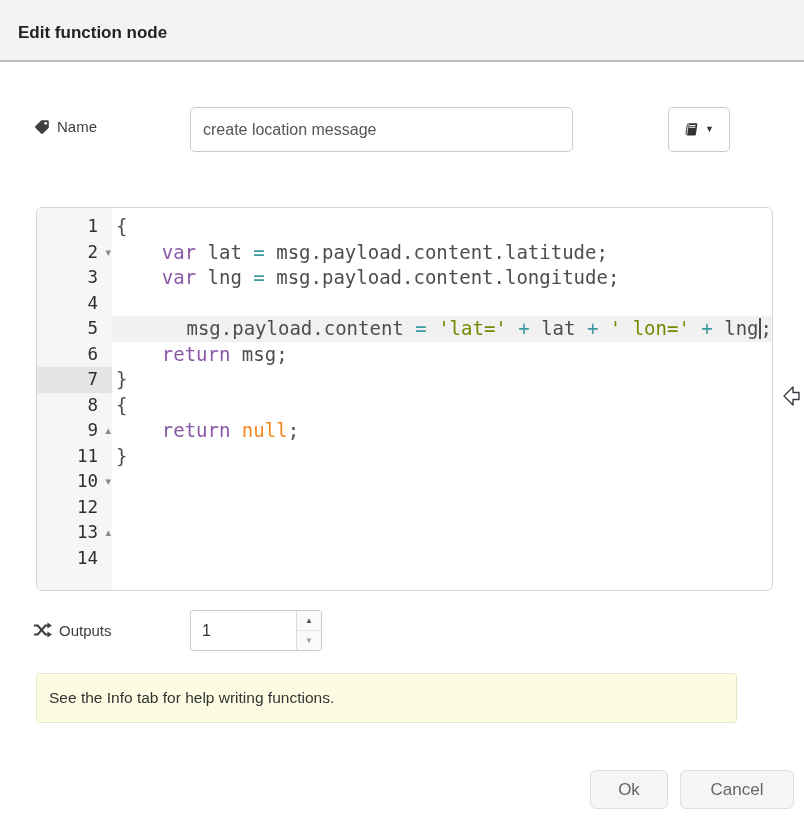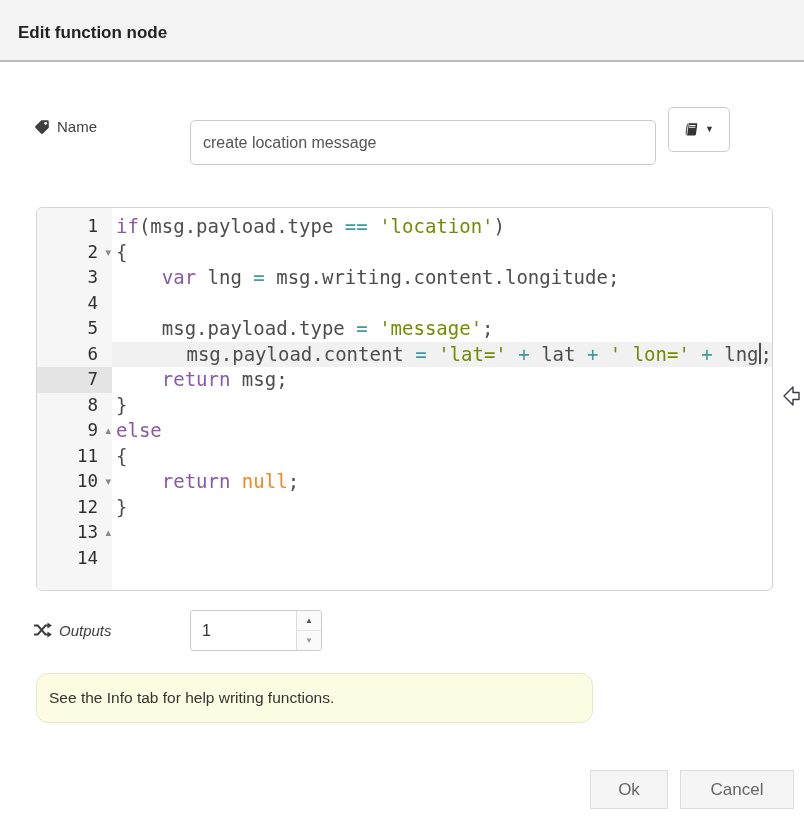--- a/index.html
+++ b/index.html
@@ -23,24 +23,24 @@
   
   .row-label{
     position:absolute;display:flex;align-items:flex-end;gap:7px;
     font-size:15px;color:var(--label);
   }
   .row-label svg{flex:0 0 auto;}
 
   
   .name-label{left:34px;top:118px;}
   .name-input{
-    position:absolute;left:190px;top:107px;width:466px;height:45px;
+    position:absolute;left:190px;top:107px;width:383px;height:45px;
     box-sizing:border-box;border:1px solid var(--input-border);border-radius:5px;
     padding:0 0 0 12px;font-size:16px;color:#555;outline:none;
-    font-family:"Liberation Sans",sans-serif;background:#fff;margin-top:13px;
+    font-family:"Liberation Sans",sans-serif;background:#fff;
   }
   .library-button{
     position:absolute;left:668px;top:107px;width:62px;height:45px;
     box-sizing:border-box;background:#fff;border:1px solid var(--input-border);
     border-radius:5px;display:flex;align-items:center;justify-content:center;gap:6px;
     cursor:pointer;padding:0;
   }
   .library-button .book{transform:skewX(-8deg);}
   .caret-down{font-size:9px;color:#333;line-height:1;}
 
@@ -76,21 +76,21 @@
   .tk-k{color:var(--keyword);}
   .tk-o{color:var(--operator);}
   .tk-s{color:var(--string);}
   .tk-c{color:var(--constant);text-align:center;}
   .tk-caret{
     display:inline-block;width:0;height:21px;border-left:2px solid #4a4a4a;
     vertical-align:middle;margin-top:-3px;
   }
 
   
-  .outputs-label{left:33px;top:621px;font-style:italic;}
+  .outputs-label{left:33px;top:621px;}
   .spinner{
     position:absolute;left:190px;top:610px;width:132px;height:41px;
     box-sizing:border-box;border:1px solid var(--input-border);border-radius:3px;
     background:#fff;display:flex;overflow:hidden;
   }
   .spinner input{
     flex:1;border:none;outline:none;padding:0 0 0 11px;font-size:16px;color:#333;
     font-family:"Liberation Sans",sans-serif;min-width:0;background:transparent;
   }
   .spin-col{
@@ -98,30 +98,30 @@
   }
   .spin-btn{
     flex:1;display:flex;align-items:center;justify-content:center;
     background:#fafafa;font-size:8px;cursor:pointer;
   }
   .spin-btn.up{border-bottom:1px solid #e5e5e5;color:#555;}
   .spin-btn.down{color:#9a9a9a;}
 
   
   .form-tips{
-    position:absolute;left:36px;top:673px;width:557px;height:50px;
+    position:absolute;left:36px;top:673px;width:701px;height:50px;
     box-sizing:border-box;background:var(--info-bg);border:1px solid var(--info-border);
-    border-radius:12px;font-size:15.5px;color:#333;
+    border-radius:3px;font-size:15.5px;color:#333;
     display:flex;align-items:center;padding-left:12px;
   }
 
   
   .btn{
     position:absolute;top:770px;height:39px;box-sizing:border-box;
-    background:var(--button-bg);border:1px solid var(--button-border);border-radius:0;
+    background:var(--button-bg);border:1px solid var(--button-border);border-radius:6px;
     font-size:17px;color:var(--button-text);cursor:pointer;
     font-family:"Liberation Sans",sans-serif;
   }
   .btn-ok{left:590px;width:78px;}
   .btn-cancel{left:680px;width:114px;}
 
   
   .mouse-cursor{position:absolute;left:782px;top:385px;pointer-events:none;}
 </style>
 </head>
@@ -169,29 +169,27 @@
         <div class="gcell gactive"><span>7</span></div>
         <div class="gcell"><span>8</span></div>
         <div class="gcell"><span>9</span><span class="fold">▴</span></div>
         <div class="gcell"><span>11</span></div>
         <div class="gcell"><span>10</span><span class="fold">▾</span></div>
         <div class="gcell"><span>12</span></div>
         <div class="gcell"><span>13</span><span class="fold">▴</span></div>
         <div class="gcell"><span>14</span></div>
       </div>
     <div class="code">
-        <div class="cline"><span class="tk-k">if</span><span class="tk-d">(msg.payload.type </span><span class="tk-o">==</span><span class="tk-d"> </span><span class="tk-s">'location'</span><span class="tk-d">)</span></div>
         <div class="cline"><span class="tk-d">{</span></div>
-        <div class="cline"><span class="tk-d">    </span><span class="tk-k">var</span><span class="tk-d"> lng </span><span class="tk-o">=</span><span class="tk-d"> msg.writing.content.longitude;</span></div>
+        <div class="cline"><span class="tk-d">    </span><span class="tk-k">var</span><span class="tk-d"> lat </span><span class="tk-o">=</span><span class="tk-d"> msg.payload.content.latitude;</span></div>
+        <div class="cline"><span class="tk-d">    </span><span class="tk-k">var</span><span class="tk-d"> lng </span><span class="tk-o">=</span><span class="tk-d"> msg.payload.content.longitude;</span></div>
         <div class="cline"></div>
-        <div class="cline"><span class="tk-d">    msg.payload.type </span><span class="tk-o">=</span><span class="tk-d"> </span><span class="tk-s">'message'</span><span class="tk-d">;</span></div>
         <div class="cline cactive"><span class="tk-d">    msg.payload.content </span><span class="tk-o">=</span><span class="tk-d"> </span><span class="tk-s">'lat='</span><span class="tk-d"> </span><span class="tk-o">+</span><span class="tk-d"> lat </span><span class="tk-o">+</span><span class="tk-d"> </span><span class="tk-s">' lon='</span><span class="tk-d"> </span><span class="tk-o">+</span><span class="tk-d"> lng</span><span class="tk-caret"></span><span class="tk-d">;</span></div>
         <div class="cline"><span class="tk-d">    </span><span class="tk-k">return</span><span class="tk-d"> msg;</span></div>
         <div class="cline"><span class="tk-d">}</span></div>
-        <div class="cline"><span class="tk-k">else</span></div>
         <div class="cline"><span class="tk-d">{</span></div>
         <div class="cline"><span class="tk-d">    </span><span class="tk-k">return</span><span class="tk-d"> </span><span class="tk-c">null</span><span class="tk-d">;</span></div>
         <div class="cline"><span class="tk-d">}</span></div>
         <div class="cline"></div>
       </div>
   </div>
 
   <div class="row-label outputs-label">
     <svg viewBox="0 0 21 20" width="19" height="18">
       <g stroke="#3f3f3f" stroke-width="2.3" fill="none">

